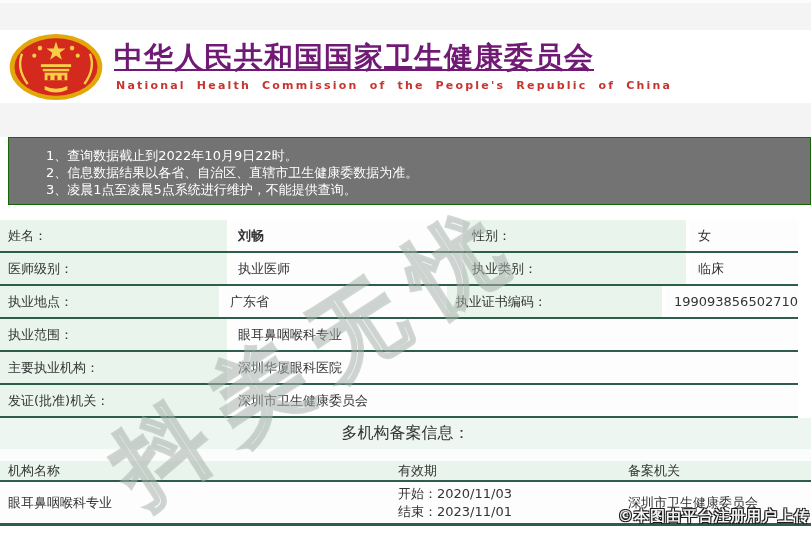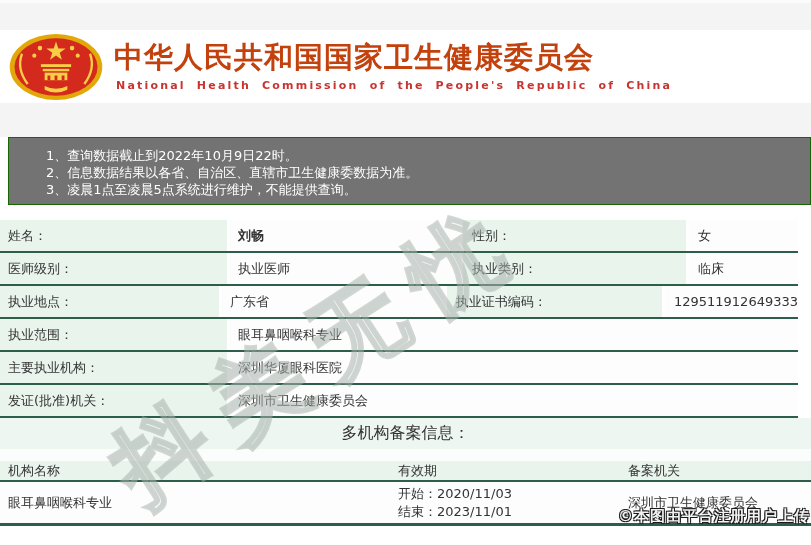--- a/index.html
+++ b/index.html
@@ -15,21 +15,21 @@
   
   .topbar { height:30px; background:#f4f4f4; border-top:3px solid #fbfbfb; }
   
   .site-header {
     height:73px; background:#ffffff;
     display:flex; align-items:center; padding-left:8px;
   }
   .emblem { width:96px; height:68px; flex:0 0 auto; margin-right:10px; }
   .title-block { display:flex; flex-direction:column; }
   .site-title {
-    color:#c2410c; font-size:29px; font-weight:bold; letter-spacing:1px; line-height:1.15;
+    color:#701a75; font-size:29px; font-weight:bold; letter-spacing:1px; line-height:1.15;text-decoration:underline;
   }
   .site-subtitle {
     color:#c8342f; font-size:11px; font-weight:bold; letter-spacing:2.2px;
     word-spacing:5px; margin-top:4px; margin-left:2px;
   }
   .header-gap { height:34px; background:#f4f4f4; }
   
   .notice {
     margin-left:8px; background:#737373; border:1px solid #166603;
     color:#ffffff; padding:9px 10px 10px 37px; height:68px;
@@ -141,21 +141,21 @@
     <div class="cell c1">医师级别：</div>
     <div class="cell c2">执业医师</div>
     <div class="cell c3">执业类别：</div>
     <div class="cell c4">临床</div>
   </div>
 
   <div class="irow">
     <div class="cell c1">执业地点：</div>
     <div class="cell c2">广东省</div>
     <div class="cell c3">执业证书编码：</div>
-    <div class="cell c4">129511912649333</div>
+    <div class="cell c4">199093856502710</div>
   </div>
 
   <div class="irow">
     <div class="cell c1">执业范围：</div>
     <div class="cell c2 wide">眼耳鼻咽喉科专业</div>
   </div>
 
   <div class="irow">
     <div class="cell c1">主要执业机构：</div>
     <div class="cell c2 wide">深圳华厦眼科医院</div>

